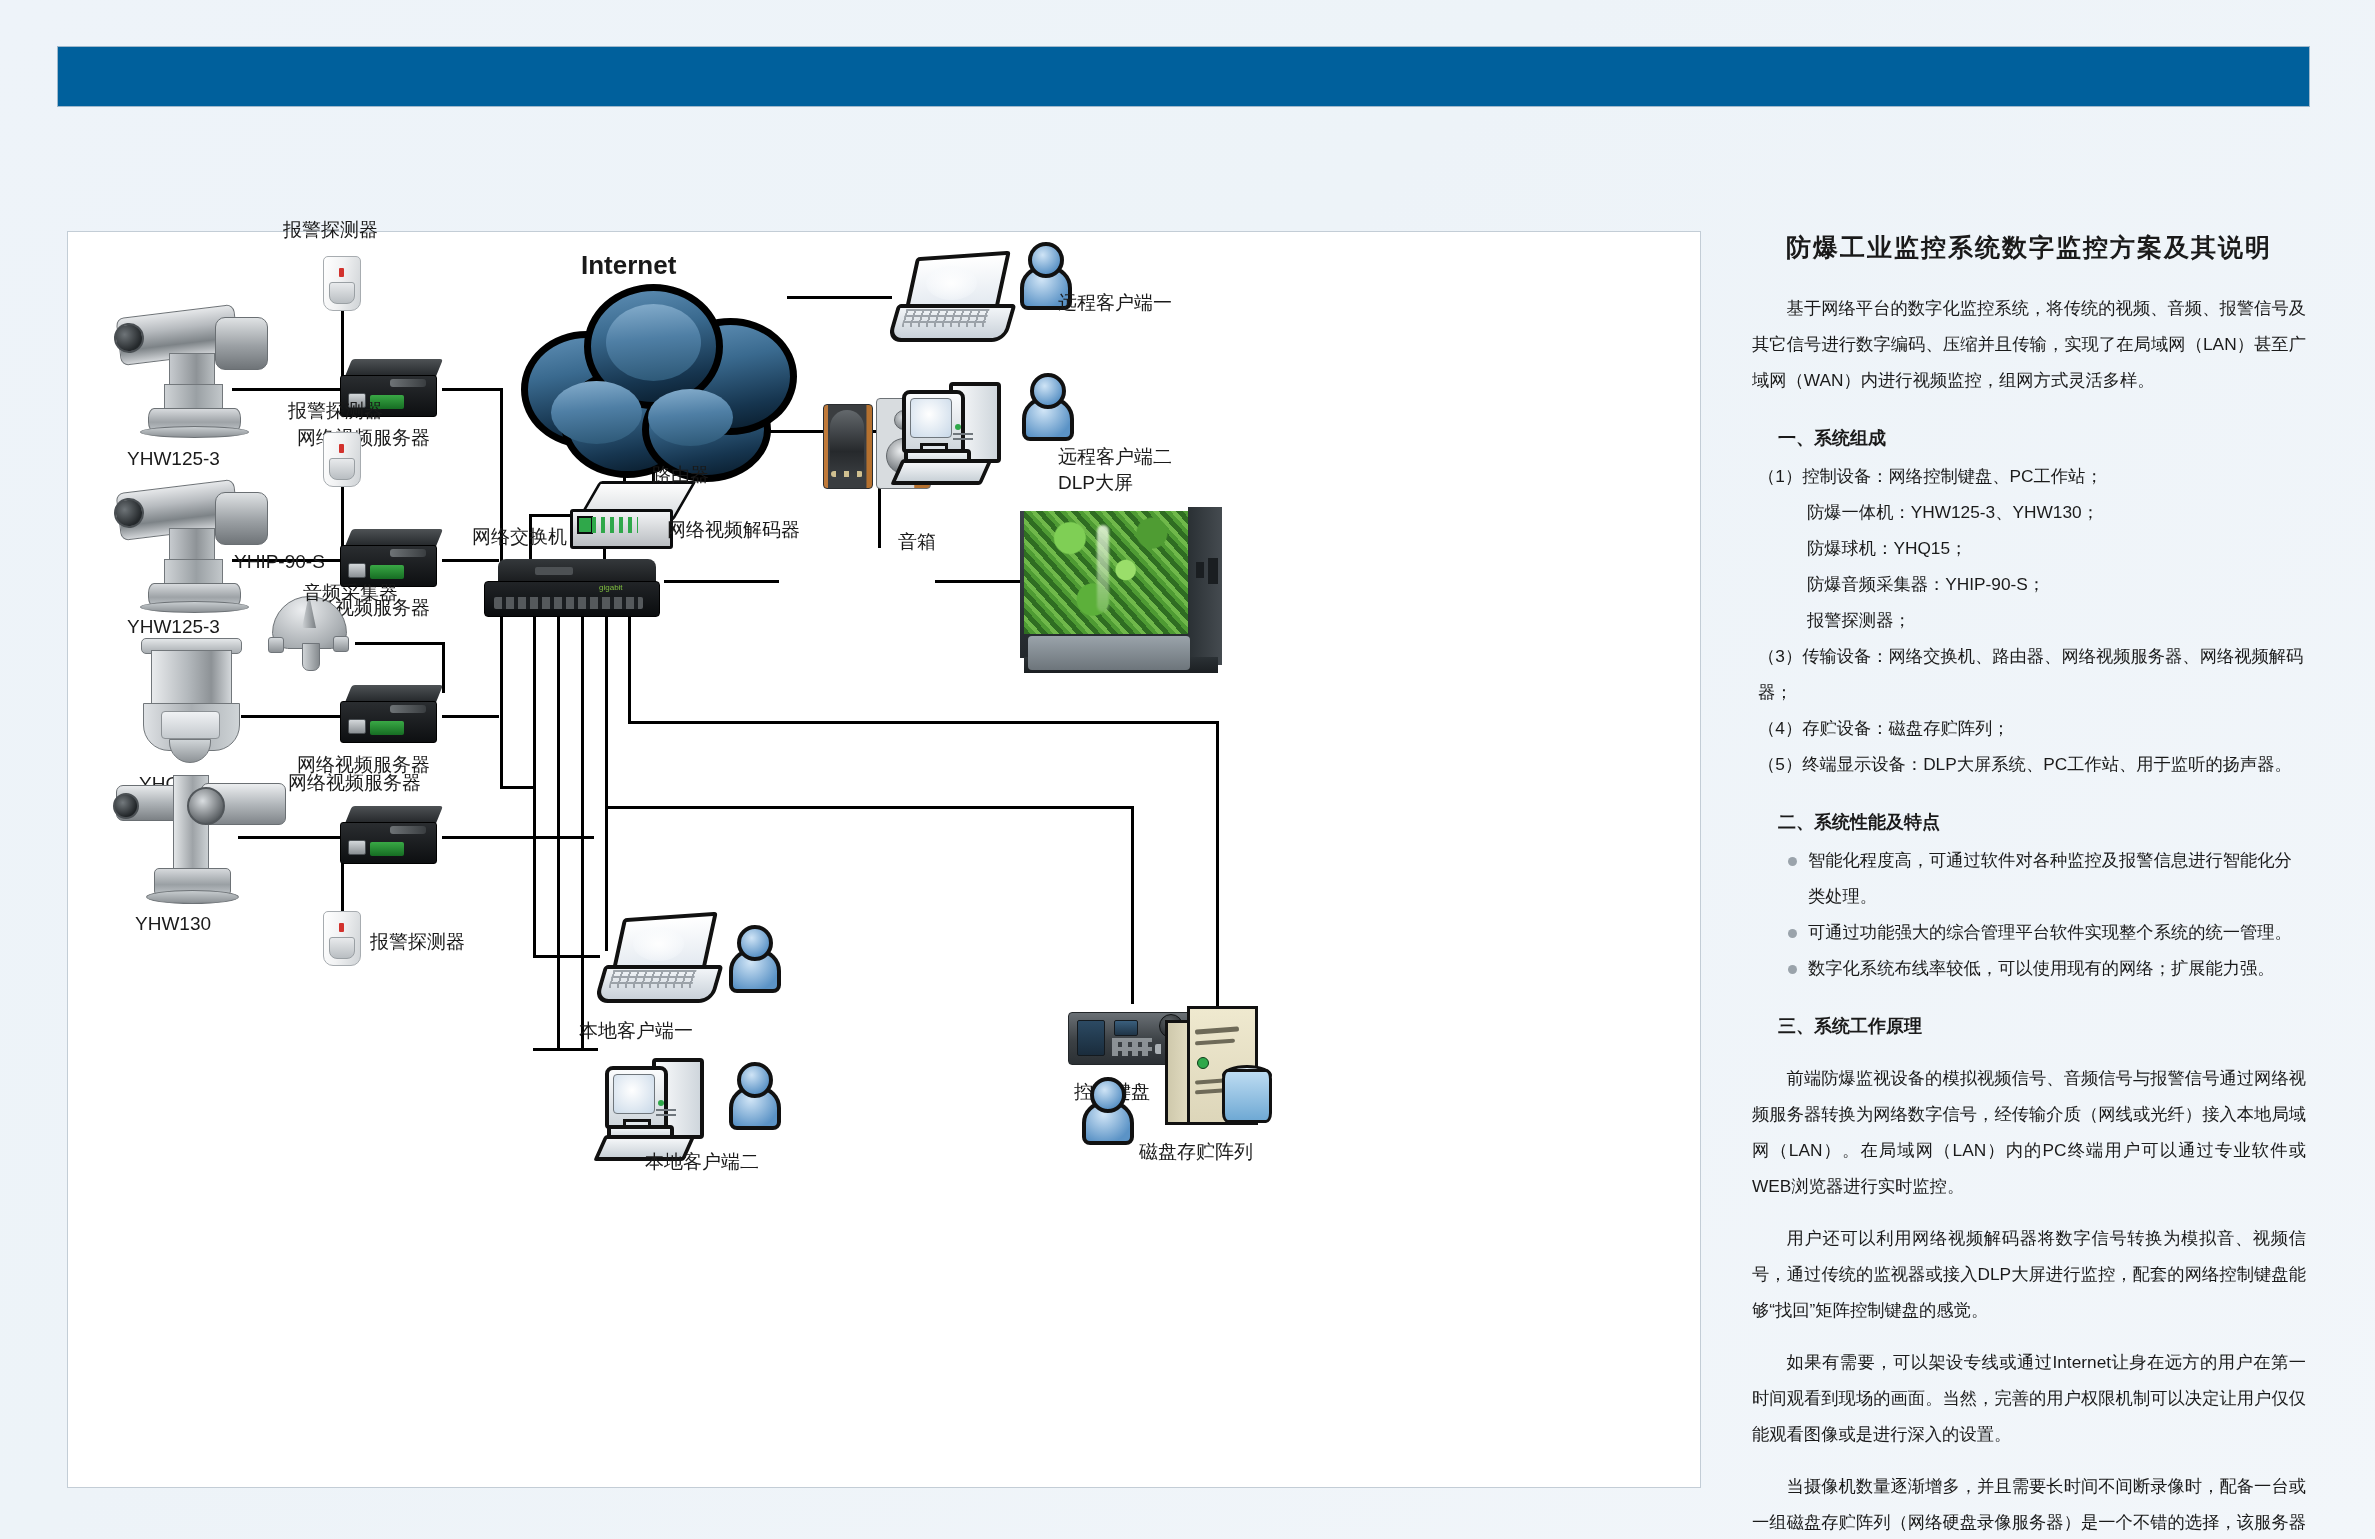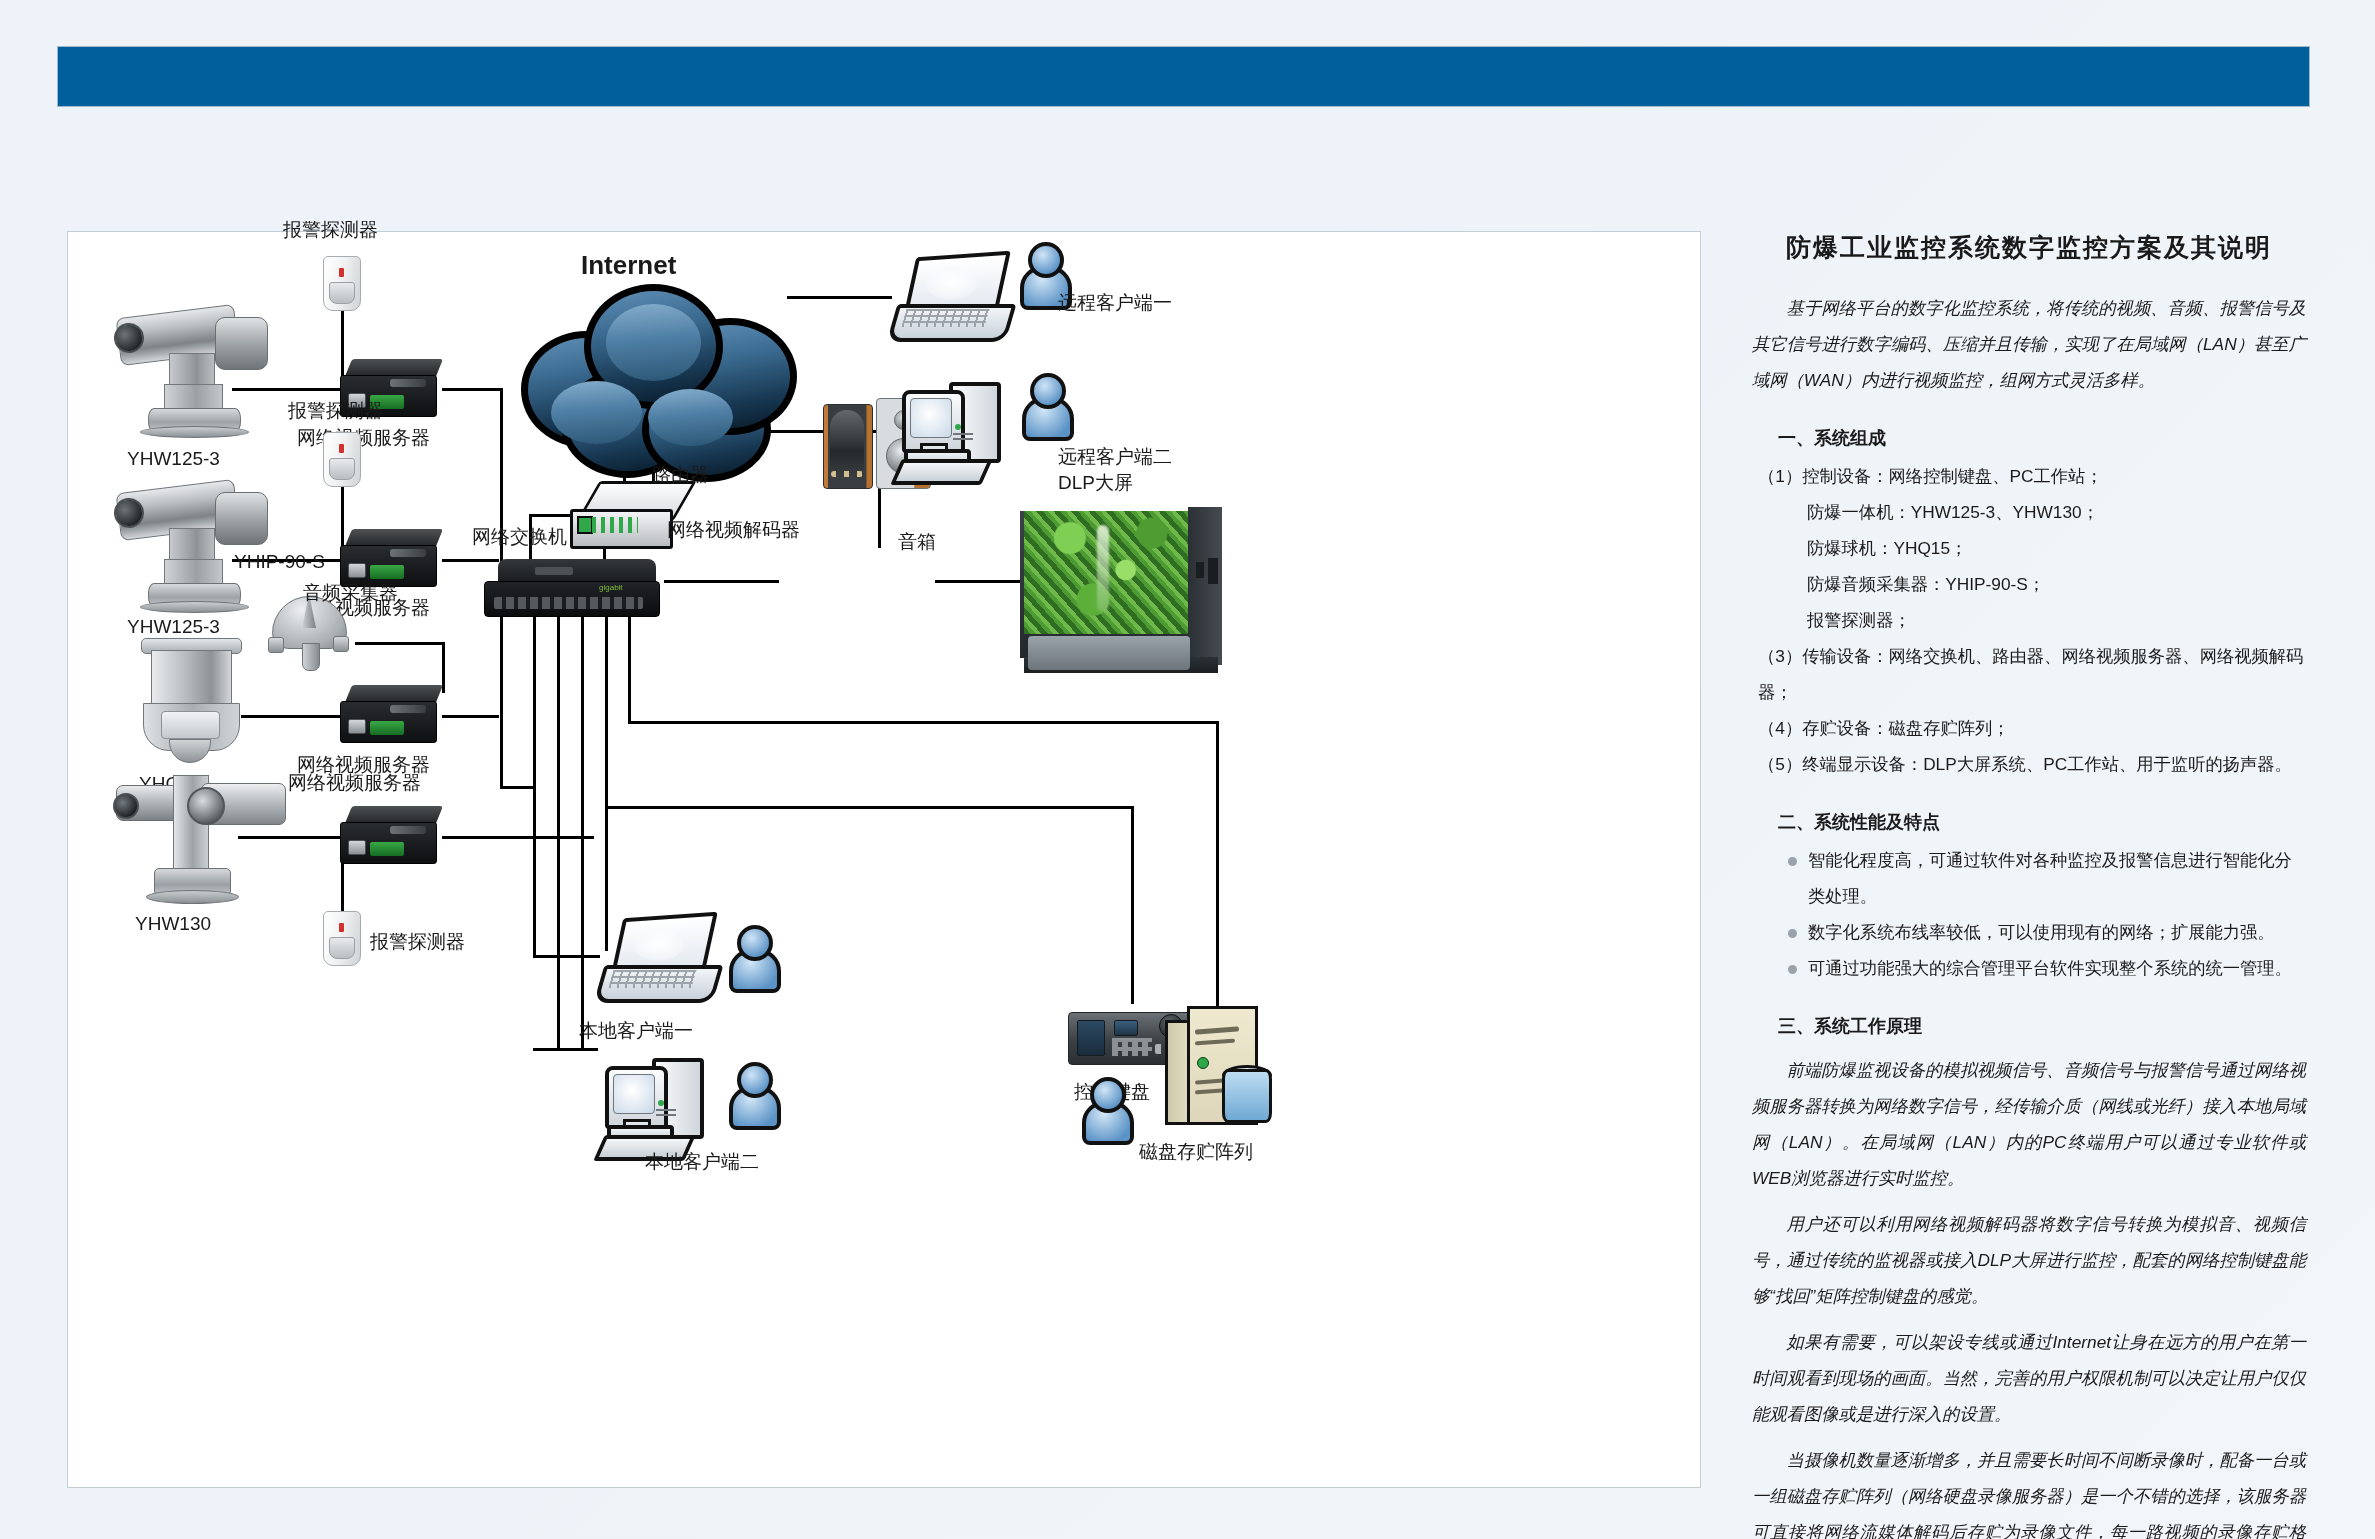--- a/index.html
+++ b/index.html
@@ -429,21 +429,21 @@
   .cloud .i3{left:133px;top:115px;width:85px;height:57px;}
 
   
   .text-col{
     position:absolute;left:1752px;top:231px;width:554px;
     font-family:"Liberation Sans","DejaVu Sans",sans-serif;color:#1a1a1a;
   }
   .doc-title{
     font-size:25px;font-weight:bold;text-align:center;letter-spacing:2px;margin-bottom:26px;
   }
-  .para{font-size:17.3px;line-height:36px;text-align:justify;text-indent:2em;margin:8px 0 10px 0;font-style:italic;}
+  .para{font-size:17.3px;line-height:36px;text-align:justify;text-indent:2em;margin:16px 0 10px 0;}
   .sec-h{font-size:18px;font-weight:bold;line-height:36px;margin:22px 0 2px 26px;}
   .item{font-size:17.3px;line-height:36px;margin-left:6px;}
   .sub{font-size:17.3px;line-height:36px;margin-left:55px;}
   .bullet{font-size:17.3px;line-height:36px;margin-left:34px;position:relative;padding-left:22px;}
   .bullet:before{
     content:"";position:absolute;left:2px;top:15px;width:9px;height:9px;border-radius:50%;
     background:#9aa3ab;
   }
 </style>
 </head>
@@ -824,22 +824,22 @@
   <div class="sub">防爆一体机：YHW125-3、YHW130；</div>
   <div class="sub">防爆球机：YHQ15；</div>
   <div class="sub">防爆音频采集器：YHIP-90-S；</div>
   <div class="sub">报警探测器；</div>
   <div class="item">（3）传输设备：网络交换机、路由器、网络视频服务器、网络视频解码器；</div>
   <div class="item">（4）存贮设备：磁盘存贮阵列；</div>
   <div class="item">（5）终端显示设备：DLP大屏系统、PC工作站、用于监听的扬声器。</div>
 
   <div class="sec-h">二、系统性能及特点</div>
   <div class="bullet">智能化程度高，可通过软件对各种监控及报警信息进行智能化分类处理。</div>
+  <div class="bullet">可通过功能强大的综合管理平台软件实现整个系统的统一管理。</div>
   <div class="bullet">数字化系统布线率较低，可以使用现有的网络；扩展能力强。</div>
-  <div class="bullet">可通过功能强大的综合管理平台软件实现整个系统的统一管理。</div>
 
   <div class="sec-h">三、系统工作原理</div>
   <p class="para">前端防爆监视设备的模拟视频信号、音频信号与报警信号通过网络视频服务器转换为网络数字信号，经传输介质（网线或光纤）接入本地局域网（LAN）。在局域网（LAN）内的PC终端用户可以通过专业软件或WEB浏览器进行实时监控。</p>
   <p class="para">用户还可以利用网络视频解码器将数字信号转换为模拟音、视频信号，通过传统的监视器或接入DLP大屏进行监控，配套的网络控制键盘能够“找回”矩阵控制键盘的感觉。</p>
   <p class="para">如果有需要，可以架设专线或通过Internet让身在远方的用户在第一时间观看到现场的画面。当然，完善的用户权限机制可以决定让用户仅仅能观看图像或是进行深入的设置。</p>
   <p class="para">当摄像机数量逐渐增多，并且需要长时间不间断录像时，配备一台或一组磁盘存贮阵列（网络硬盘录像服务器）是一个不错的选择，该服务器可直接将网络流媒体解码后存贮为录像文件，每一路视频的录像存贮格式、文件大小、流畅度可单独设置。</p>
 </div>
 
 
 </body></html>

